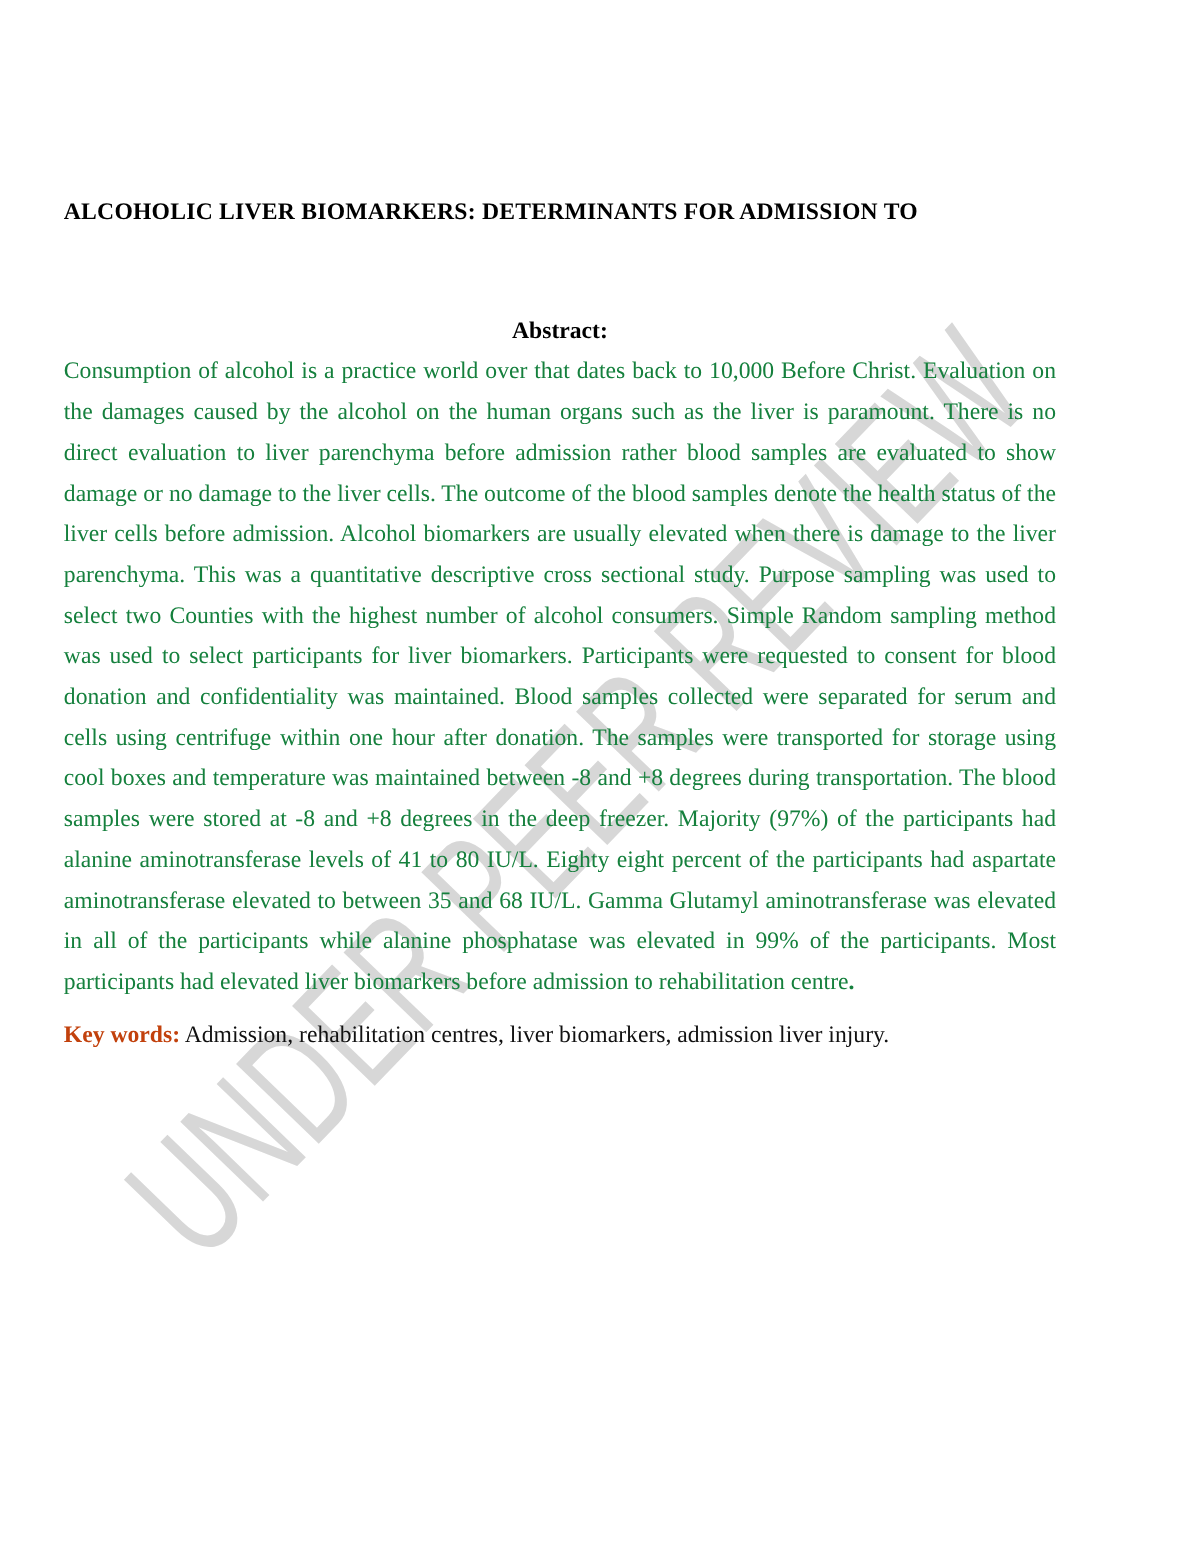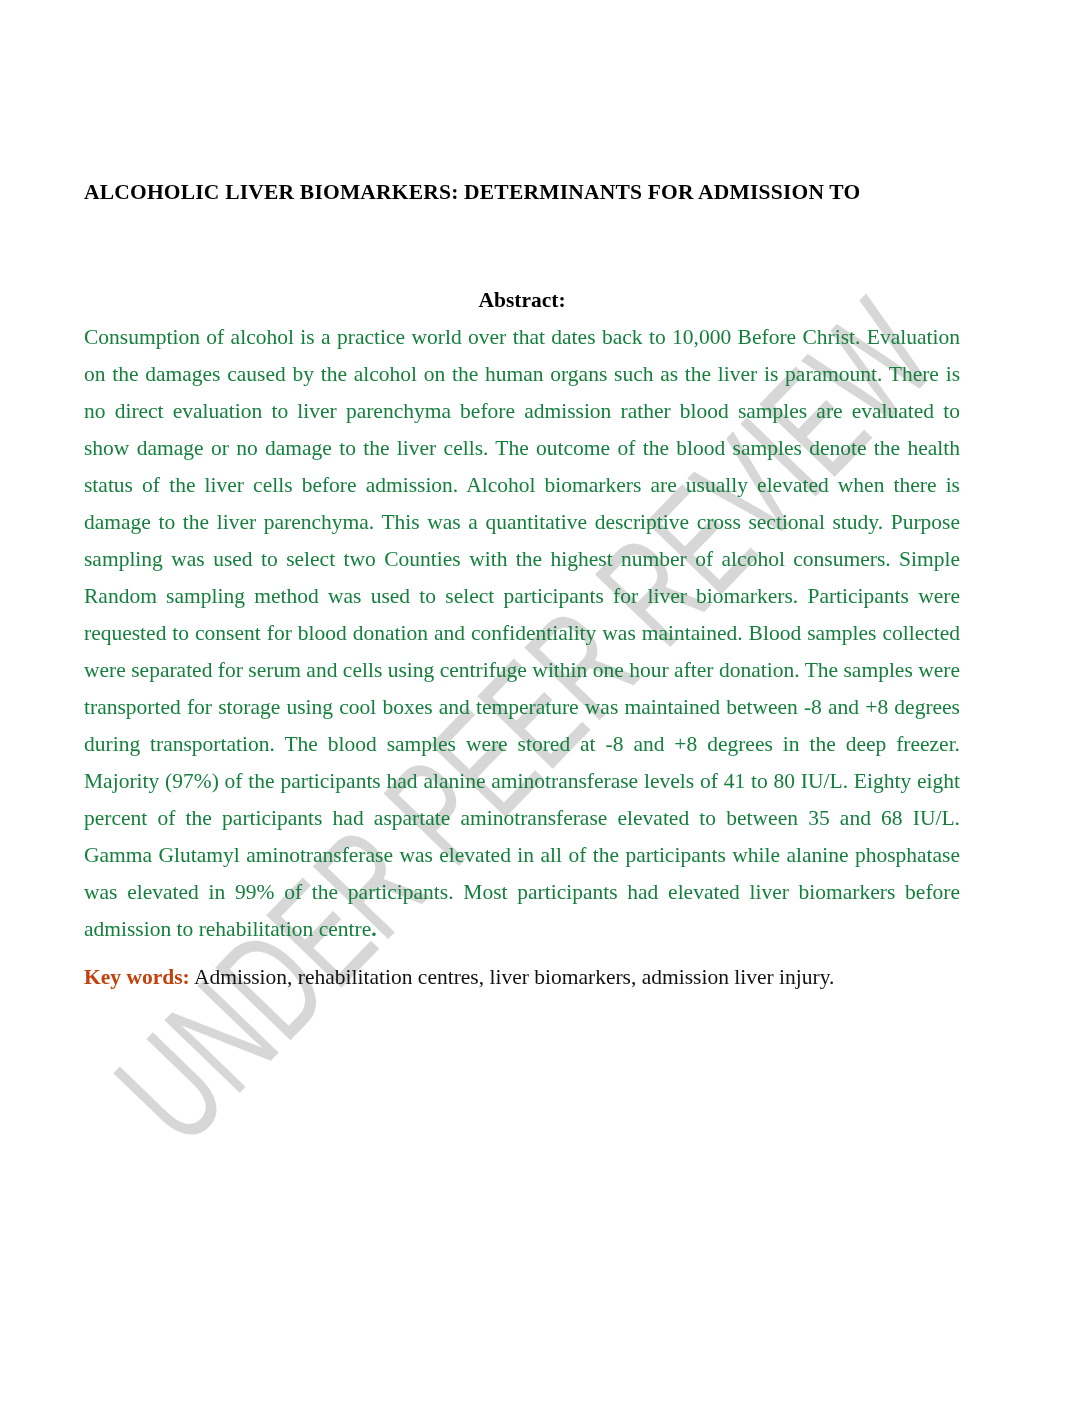--- a/index.html
+++ b/index.html
@@ -28,21 +28,21 @@
     font-size: 152px;
     letter-spacing: 1px;
     color: #d2d2d2;
     opacity: 0.88;
     white-space: nowrap;
     pointer-events: none;
   }
   .content {
     position: relative;
     z-index: 1;
-    padding: 176px 128px 0 84px;
+    padding: 176px 128px 0 58px;
   }
   .paper-title {
     font-weight: bold;
     font-size: 21.5px;
     line-height: 32px;
     color: #000000;
     letter-spacing: 0.2px;
   }
   .paper-title .t-line {
     white-space: nowrap;

